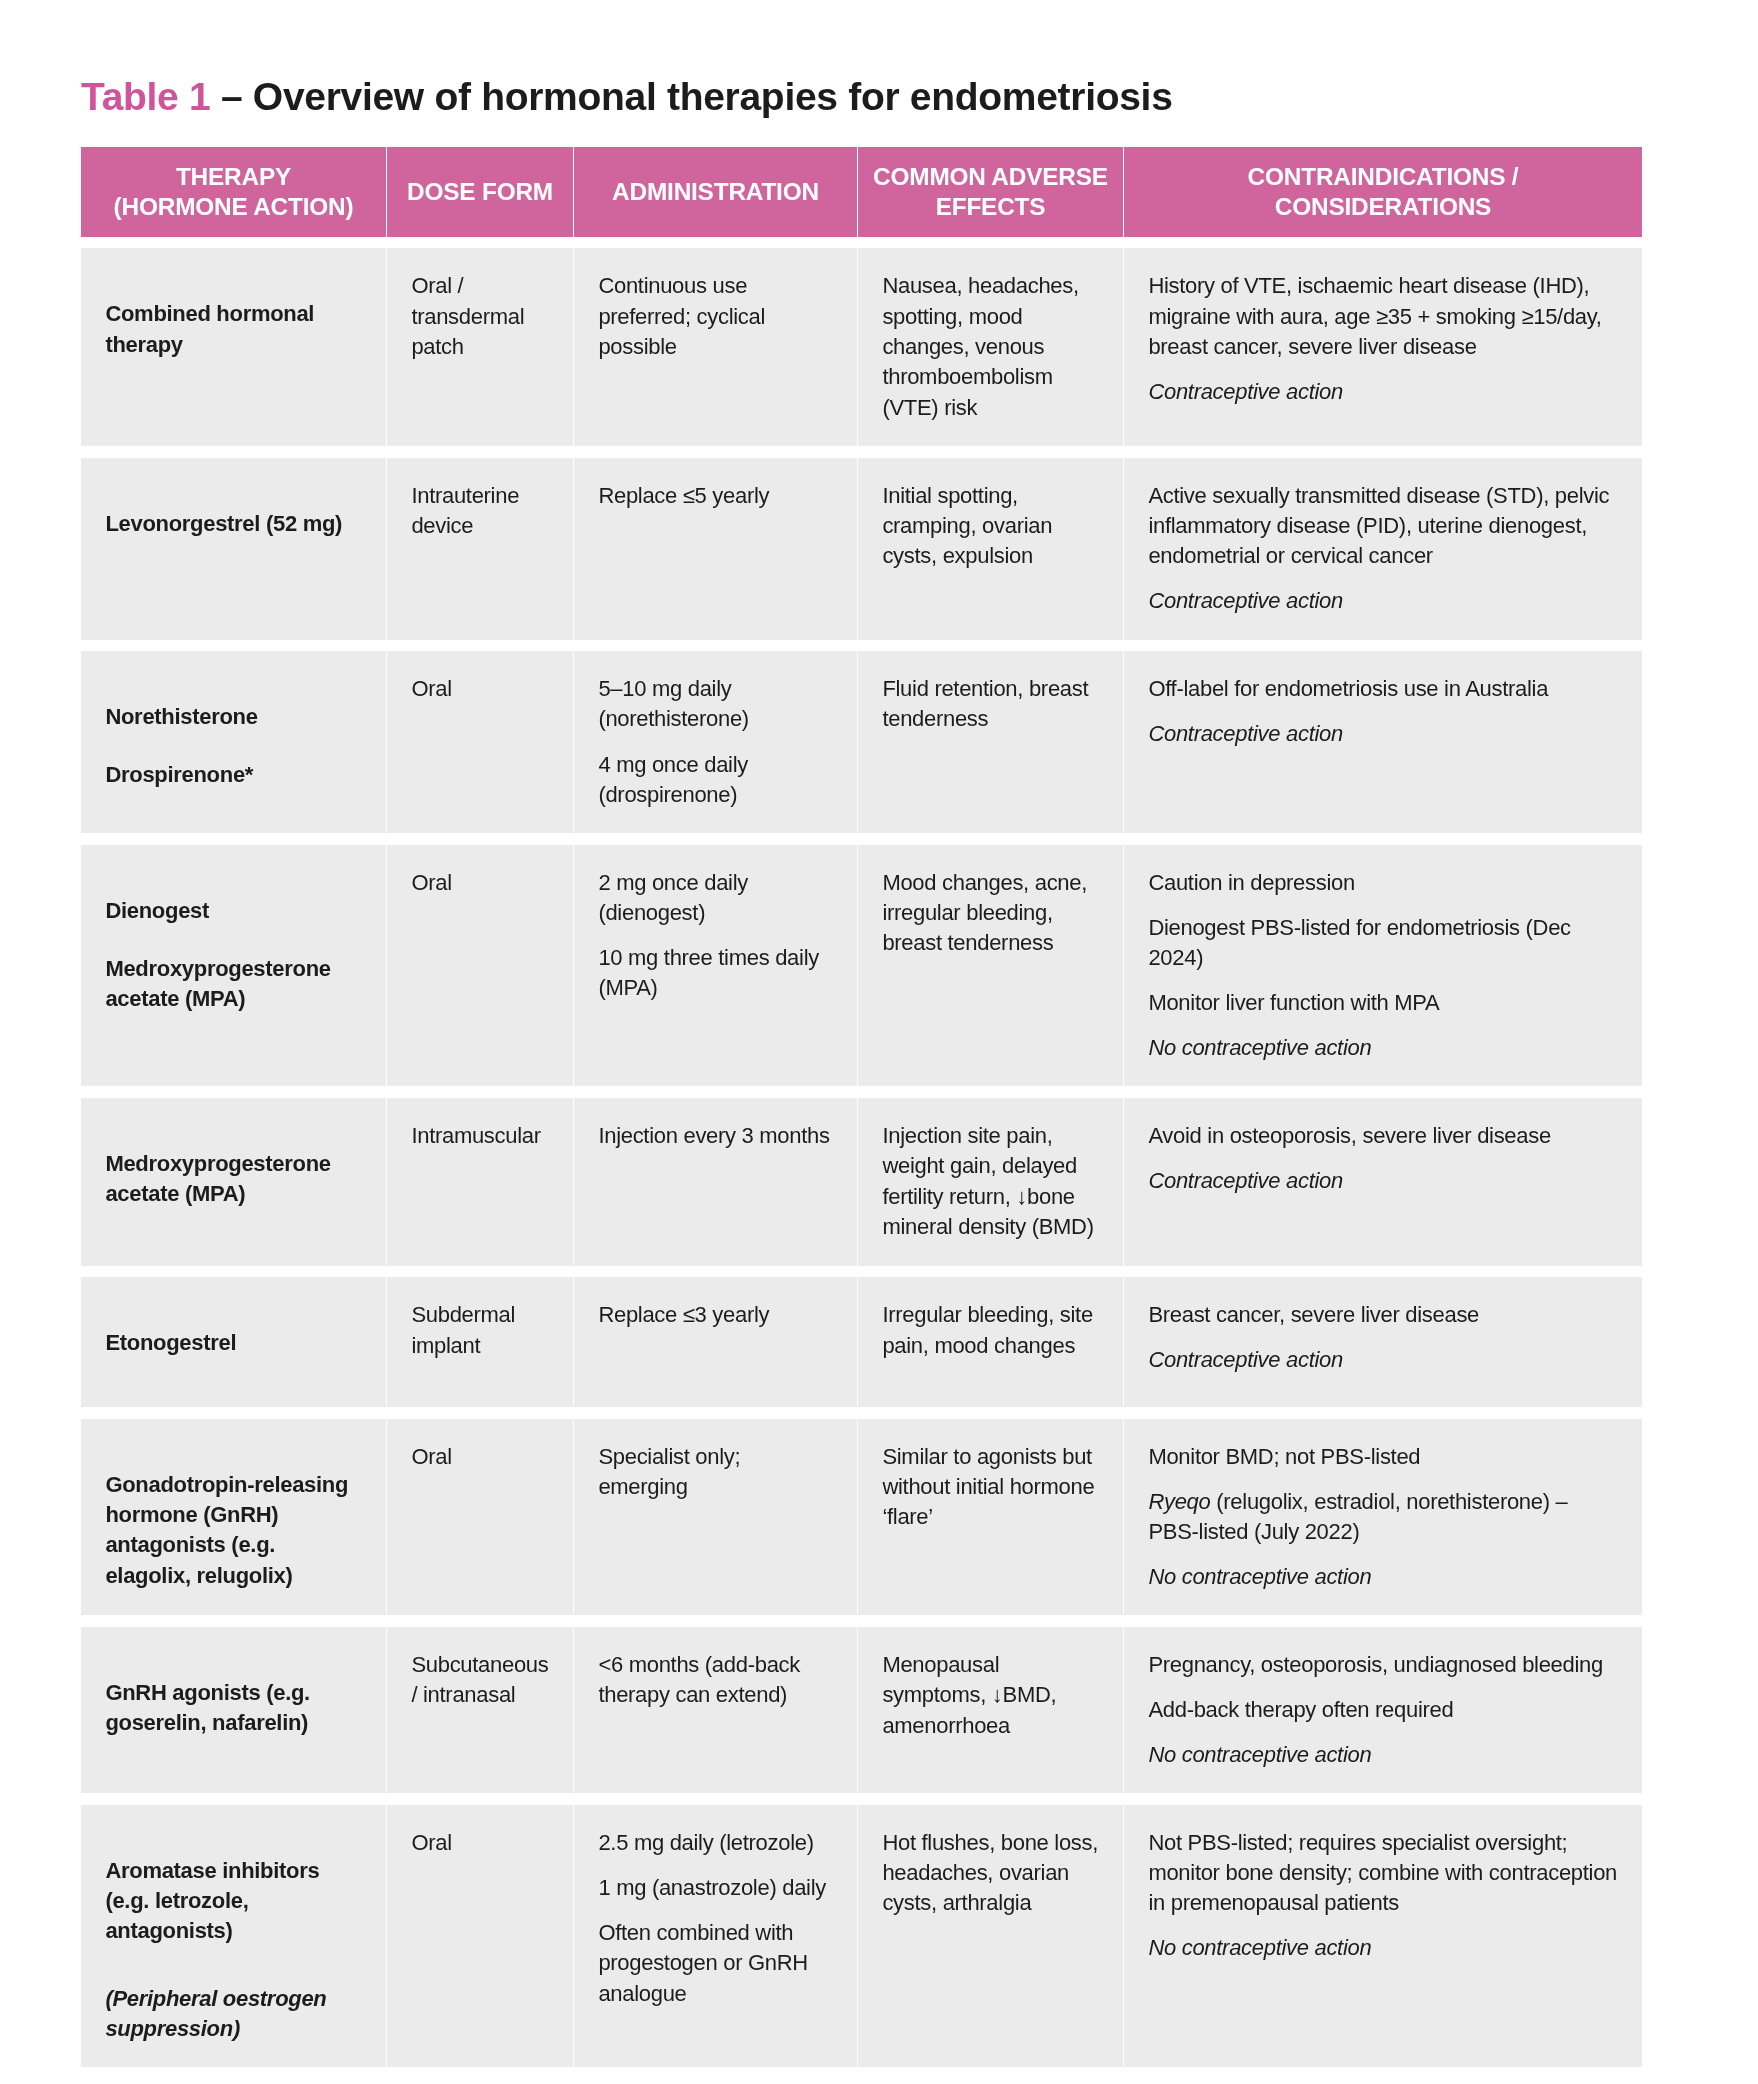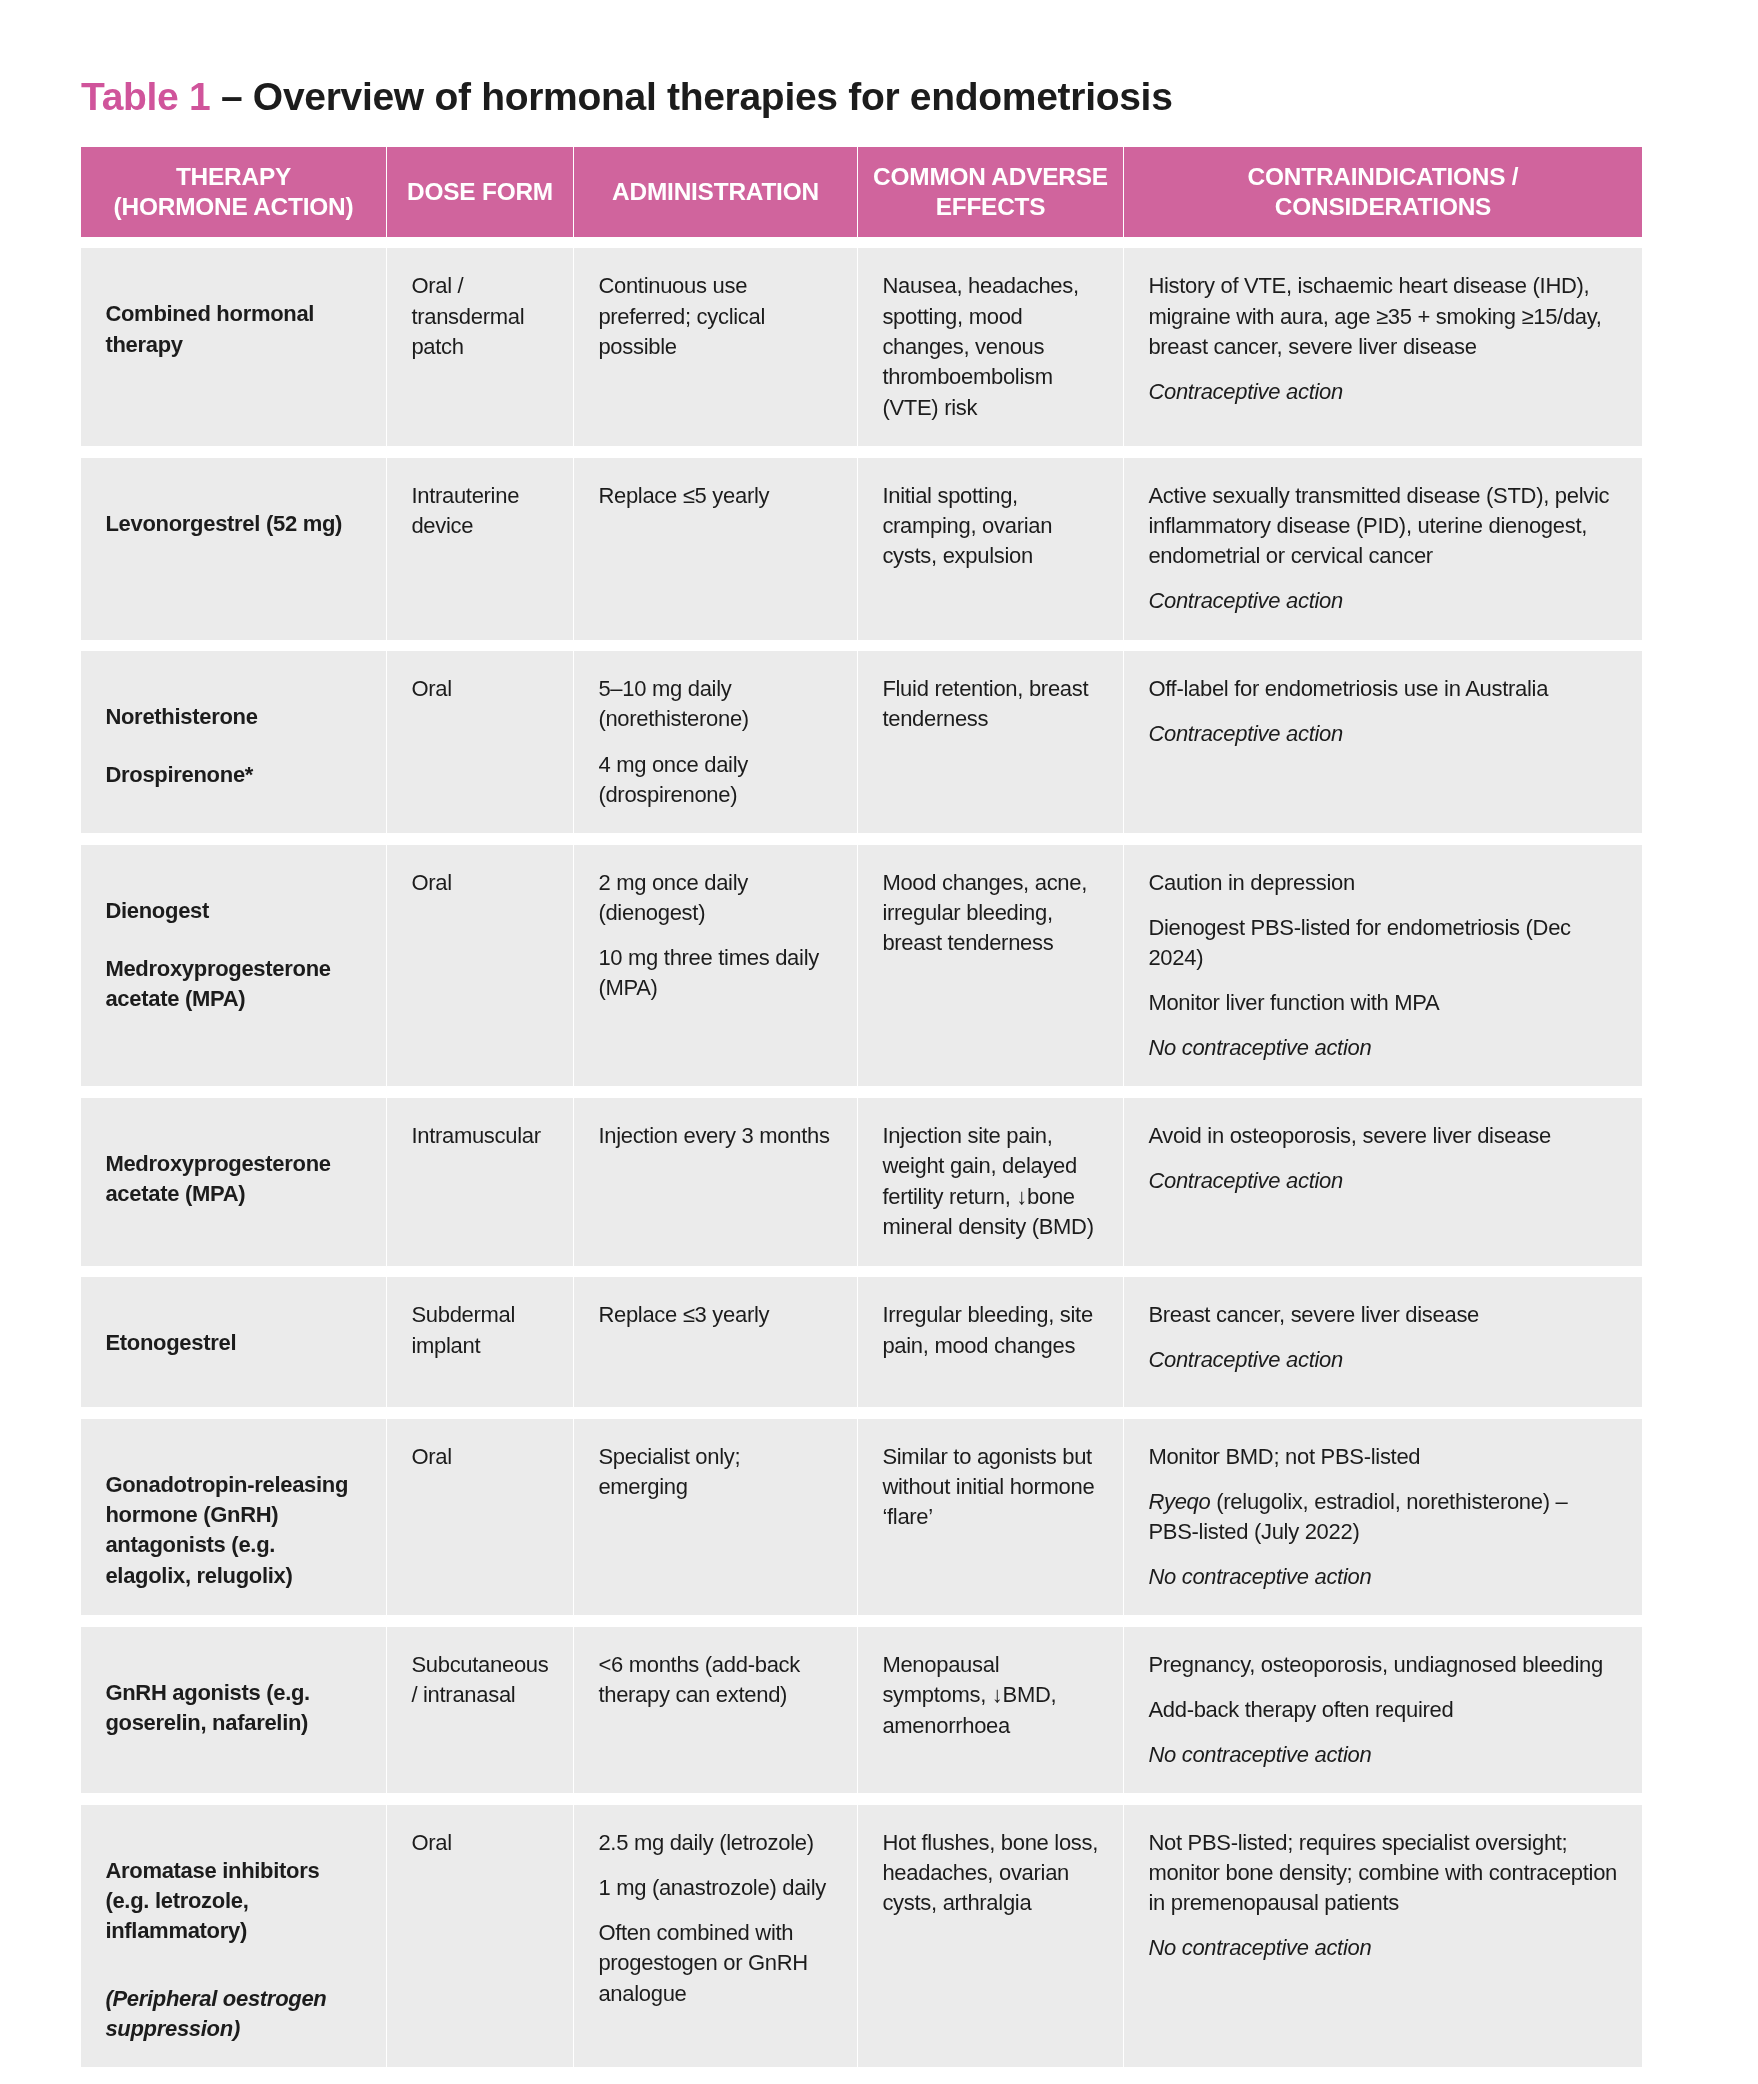--- a/index.html
+++ b/index.html
@@ -242,21 +242,21 @@
             <p class="para">Menopausal symptoms, ↓BMD, amenorrhoea</p>
           </div>
           <div class="cell">
             <p class="para">Pregnancy, osteoporosis, undiagnosed bleeding</p>
             <p class="para">Add-back therapy often required</p>
             <p class="para i">No contraceptive action</p>
           </div>
         </div>
         <div class="grid-row r9">
           <div class="cell">
-            <p class="para b">Aromatase inhibitors (e.g. letrozole, inflammatory)</p>
+            <p class="para b">Aromatase inhibitors (e.g. letrozole, antagonists)</p>
             <p class="para b i spaced">(Peripheral oestrogen suppression)</p>
           </div>
           <div class="cell">
             <p class="para">Oral</p>
           </div>
           <div class="cell">
             <p class="para">2.5 mg daily (letrozole)</p>
             <p class="para">1 mg (anastrozole) daily</p>
             <p class="para">Often combined with progestogen or GnRH analogue</p>
           </div>

